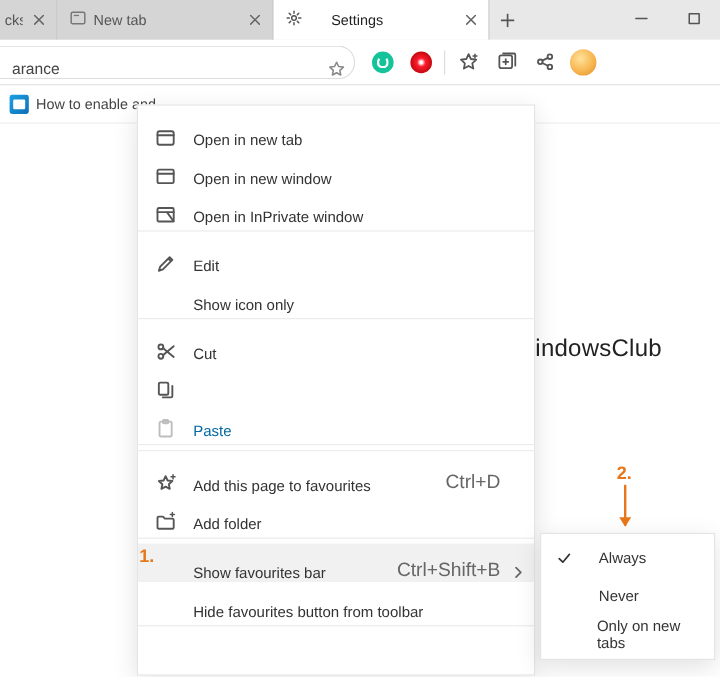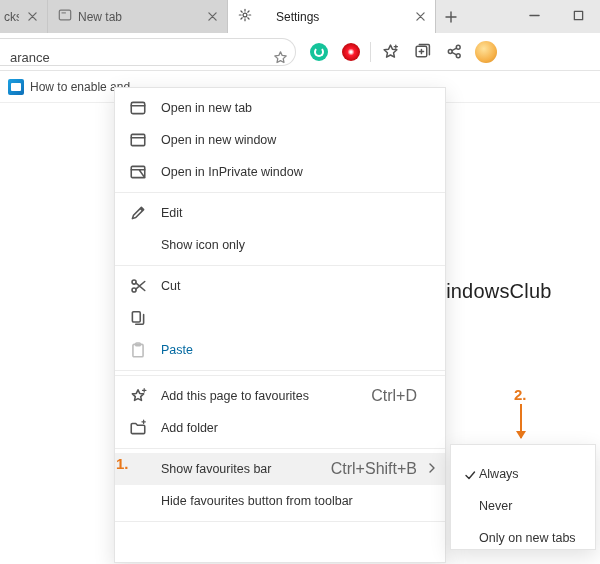--- a/index.html
+++ b/index.html
@@ -8,21 +8,21 @@
   
   .titlebar { display: flex; align-items: flex-start; height: 33px; background: #e8e8e8; position: relative; }
   .tabs { display: flex; height: 33px; align-items: flex-end; }
   .tab { display: flex; align-items: center; height: 33px; padding: 0 8px 0 10px; background: #d5d5d5; border-right: 1px solid #c7c7c7; position: relative; min-width: 0; gap: 6px; color: #555; }
   .tab.trunc { width: 48px; padding-left: 4px; }
   .tab.active { background: #fff; color: #222; }
   .tab .label { white-space: nowrap; overflow: hidden; font-size: 12px; flex: 1; }
   .tab .close { width: 14px; height: 14px; display: flex; align-items: center; justify-content: center; border-radius: 2px; }
   .tab .close svg { width: 9px; height: 9px; stroke: #666; }
   .tab.mid { width: 180px; }
-  .tab.settings { width: 208px; gap: 24px; }
+  .tab.settings { width: 180px; gap: 24px; }
   .newtab-btn { width: 30px; height: 33px; display: flex; align-items: center; justify-content: center; }
   .newtab-btn svg { width: 12px; height: 12px; stroke: #555; }
   .winctrl { position: absolute; right: 0; top: 0; display: flex; }
   .winctrl div { width: 44px; height: 30px; display: flex; align-items: center; justify-content: center; }
   .winctrl svg { width: 11px; height: 11px; stroke: #555; fill: none; }
 
   
   .toolbar { display: flex; align-items: center; height: 38px; padding: 0 6px 0 0; border-bottom: 1px solid #e4e4e4; background:#fff; }
   .addr { flex: 0 0 296px; height: 28px; border: 1px solid #ddd; border-left: none; border-radius: 0 14px 14px 0; display: flex; align-items: center; padding: 12px 6px 0 10px; margin-right: 6px; background:#fff;}
   .addr .txt { flex: 1; color: #444; font-size: 13px; }
@@ -34,40 +34,40 @@
   .avatar { width:22px; height:22px; border-radius:50%; background: radial-gradient(circle at 40% 35%, #ffe29a, #f6b24a 60%, #d98a1f); }
 
   
   .favbar { display:flex; align-items:center; height:32px; padding:0 8px; border-bottom:1px solid #eee; gap:6px; }
   .favicon { width:16px; height:16px; background: linear-gradient(135deg,#1ba1e2,#0e6fb8); border-radius:2px; position:relative; }
   .favicon::after{content:""; position:absolute; left:3px; top:4px; width:10px; height:8px; background:#fff; border-radius:1px;}
   .favtxt { font-size:12px; color:#444; }
 
   
   .ctx { position:absolute; left:114px; top:87px; width:332px; background:#fff; border:1px solid #e4e4e4; box-shadow:0 6px 20px rgba(0,0,0,.12); padding:4px 0; }
-  .ctx .item { display:flex; align-items:center; height:32px; padding:0 28px 0 14px; gap:14px; font-size:12.5px; color:#333; position:relative; white-space:nowrap; }
+  .ctx .item { display:flex; align-items:flex-end; height:32px; padding:0 28px 0 14px; gap:14px; font-size:12.5px; color:#333; position:relative; white-space:nowrap; }
   .ctx .item.disabled { color:#0369a1; }
   .ctx .item.noicon { padding-left:46px; }
   .ctx .item .ic { width:18px; height:18px; display:flex; align-items:center; justify-content:center; flex:0 0 18px; }
   .ctx .item .lbl { flex:1; }
   .ctx .item .sc { color:#666; font-size:16px; margin-left:auto; }
   .ctx .item .chev { position:absolute; right:8px; }
   .ctx .sep { height:1px; background:#ececec; margin:4px 0; }
   .ctx .item.hi { background:#f1f1f1; }
 
   
   .num { position:absolute; font-weight:700; font-size:15px; color:#e8771a; }
   .num1 { left:116px; top:455px; }
   .num2 { left:514px; top:386px; }
   .arrow { position:absolute; left:520px; top:404px; width:2px; height:34px; background:#e8771a; }
   .arrow::after { content:""; position:absolute; left:-4px; bottom:-1px; border-left:5px solid transparent; border-right:5px solid transparent; border-top:8px solid #e8771a; }
 
   
   .sub { position:absolute; left:450px; top:444px; width:146px; background:#fff; border:1px solid #e4e4e4; box-shadow:0 6px 20px rgba(0,0,0,.12); padding:4px 0; }
-  .sub .sitem { display:flex; align-items:flex-end; height:32px; padding:0 12px; gap:2px; font-size:12.5px; color:#333; }
+  .sub .sitem { display:flex; align-items:center; height:32px; padding:0 12px; gap:22px; font-size:12.5px; color:#333; }
   .sub .sitem .chk { width:14px; display:flex; align-items:center; justify-content:center; }
 
   
   .wm { position:absolute; left:352px; top:274px; display:flex; align-items:center; gap:6px; }
   .wm svg { width:34px; height:34px; }
   .wm .t { font-size:20px; color:#222; font-weight:500; letter-spacing:.2px; }
 
   svg { stroke-width:1.4; stroke-linecap:round; stroke-linejoin:round; fill:none; }
 </style>
 </head>

